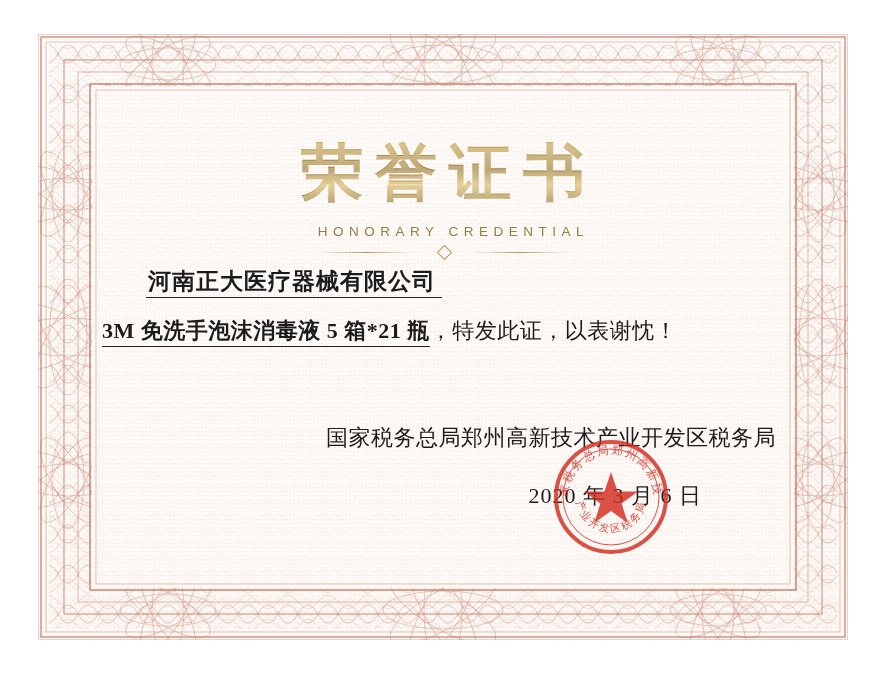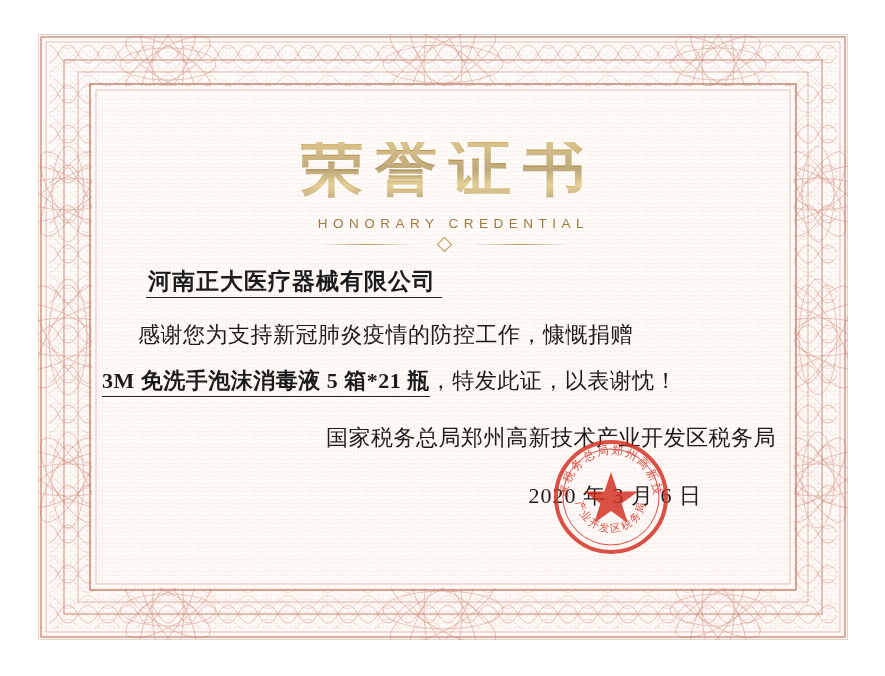--- a/index.html
+++ b/index.html
@@ -62,35 +62,35 @@
   }
 
   .title-zone {
     position: absolute;
     left: 0;
     top: 108px;
     width: 810px;
     text-align: center;
   }
   .cert-title {
-    font-family: Liberation Mono, monospace;
+    font-family: Liberation Serif, serif;
     font-size: 62px;
     font-weight: bold;
     letter-spacing: 12px;
     line-height: 1.0;
     color: #a8863f;
     background: linear-gradient(180deg, #c9a44f 0%, #9b7a33 45%, #d7b663 70%, #8e6f2c 100%);
     -webkit-background-clip: text;
     background-clip: text;
     -webkit-text-fill-color: transparent;
     text-shadow: 0 1px 0 rgba(255,255,255,0.35);
     padding-left: 12px;
   }
   .cert-subtitle {
-    margin-top: 12px;
+    margin-top: 20px;
     font-family: "Liberation Sans", sans-serif;
     font-size: 13.5px;
     letter-spacing: 5.5px;
     color: #9a7c41;
     padding-left: 21px;
   }
   .divider-ornament {
     margin: 7px auto 0 auto;
     width: 250px;
     height: 12px;
@@ -338,21 +338,20 @@
           <span class="rule left"></span>
           <span class="diamond"></span>
           <span class="rule right"></span>
         </div>
       </div>
 
       <div class="body-zone">
         <div class="recipient-line">
           <span class="recipient-name">河南正大医疗器械有限公司</span>
         </div>
-        <div class="thanks-line">感谢您为支持新冠肺炎疫情的防控工作，慷慨捐赠</div>
         <div class="donation-line">
           <span class="donation-item">3M 免洗手泡沫消毒液 5 箱*21 瓶</span><span>，特发此证，以表谢忱！</span>
         </div>
       </div>
 
       <div class="issuer-zone">
         <div class="issuer-name">国家税务总局郑州高新技术产业开发区税务局</div>
         <div class="issue-date">2020 年 3 月 6 日</div>
       </div>
 

